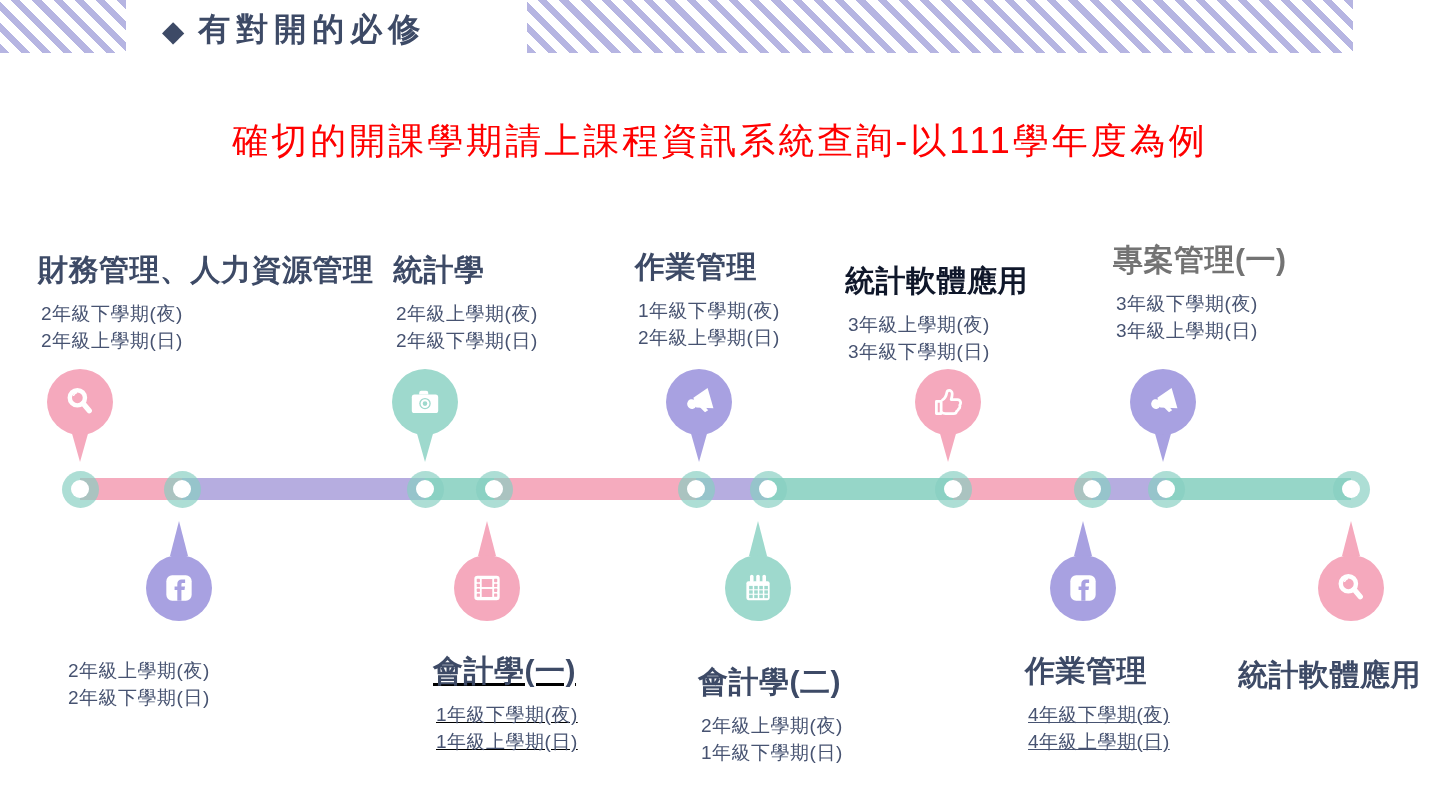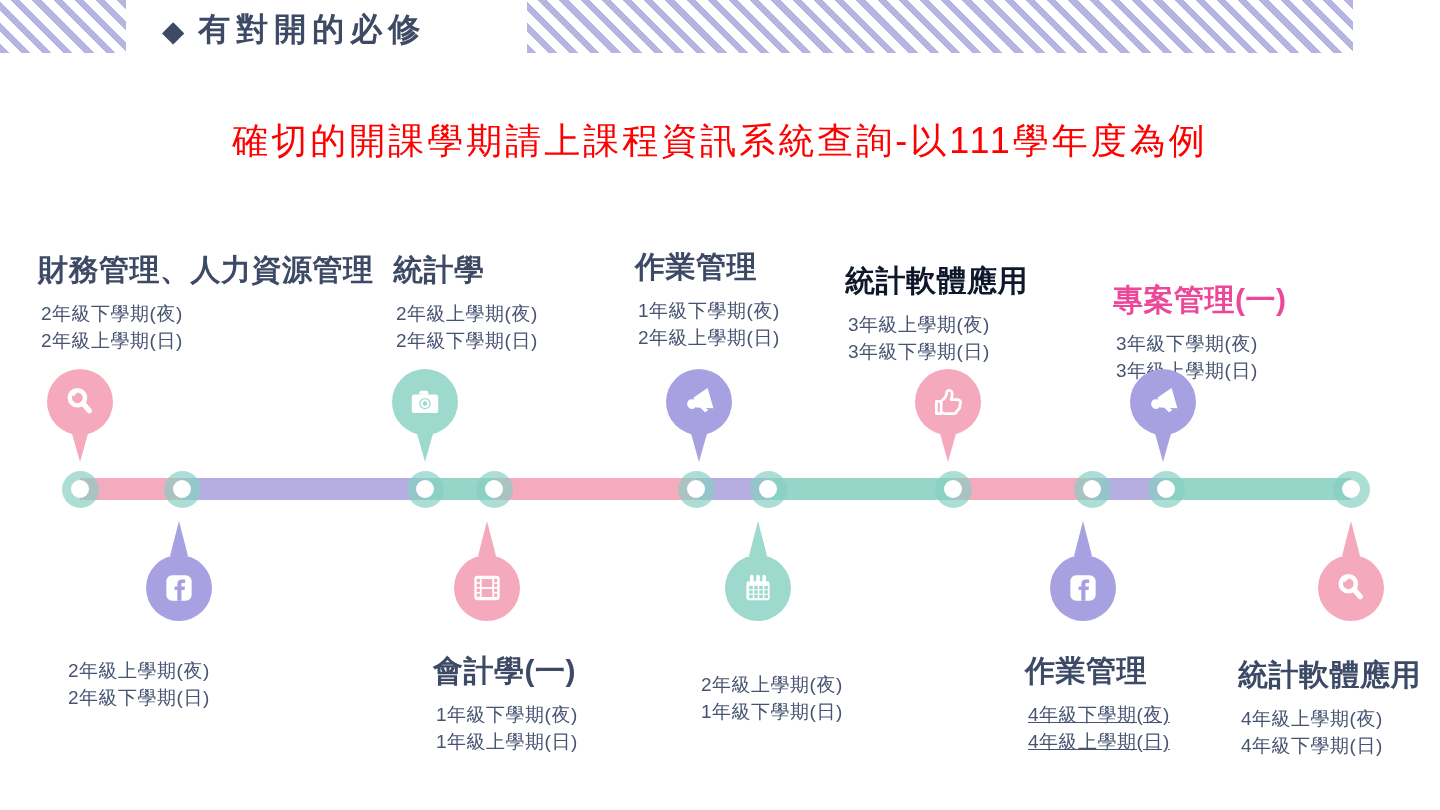--- a/index.html
+++ b/index.html
@@ -203,53 +203,50 @@
         </div>
       </div>
       <div class="course" style="left: 845px; top: 245px;">
         <div class="course-title" style="color: #0f172a; margin-top: 16px;">統計軟體應用</div>
         <div class="course-lines" style="color: rgb(71, 83, 113);">
           <div class="course-line">3年級上學期(夜)</div>
           <div class="course-line">3年級下學期(日)</div>
         </div>
       </div>
       <div class="course" style="left: 1113px; top: 240px;">
-        <div class="course-title" style="color: #ec4899; margin-top: 40px;">專案管理(一)</div>
+        <div class="course-title" style="color: #737373;">專案管理(一)</div>
         <div class="course-lines" style="color: rgb(71, 83, 113);">
           <div class="course-line">3年級下學期(夜)</div>
           <div class="course-line">3年級上學期(日)</div>
         </div>
       </div>
       <div class="course" style="left: 65px; top: 648px;">
         <div class="course-lines" style="color: rgb(71, 83, 113);">
           <div class="course-line">2年級上學期(夜)</div>
           <div class="course-line">2年級下學期(日)</div>
         </div>
       </div>
-      <div class="course" style="left: 433px; top: 651px;">
+      <div class="course" style="left: 433px; top: 651px; text-decoration: underline;">
         <div class="course-title" style="color: rgb(61, 74, 102);">會計學(一)</div>
         <div class="course-lines" style="color: rgb(71, 83, 113);">
           <div class="course-line">1年級下學期(夜)</div>
           <div class="course-line">1年級上學期(日)</div>
         </div>
       </div>
       <div class="course" style="left: 698px; top: 662px;">
+        <div class="course-title" style="color: rgb(61, 74, 102);">會計學(二)</div>
         <div class="course-lines" style="color: rgb(71, 83, 113);">
           <div class="course-line">2年級上學期(夜)</div>
           <div class="course-line">1年級下學期(日)</div>
         </div>
       </div>
       <div class="course" style="left: 1025px; top: 651px;">
         <div class="course-title" style="color: rgb(61, 74, 102);">作業管理</div>
         <div class="course-lines" style="color: rgb(71, 83, 113); text-decoration: underline;">
           <div class="course-line">4年級下學期(夜)</div>
           <div class="course-line">4年級上學期(日)</div>
         </div>
       </div>
       <div class="course" style="left: 1238px; top: 655px;">
         <div class="course-title" style="color: rgb(61, 74, 102);">統計軟體應用</div>
-        <div class="course-lines" style="color: rgb(71, 83, 113);">
-          <div class="course-line">4年級上學期(夜)</div>
-          <div class="course-line">4年級下學期(日)</div>
-        </div>
       </div>
     </div>
 </div>
 
 </body></html>

